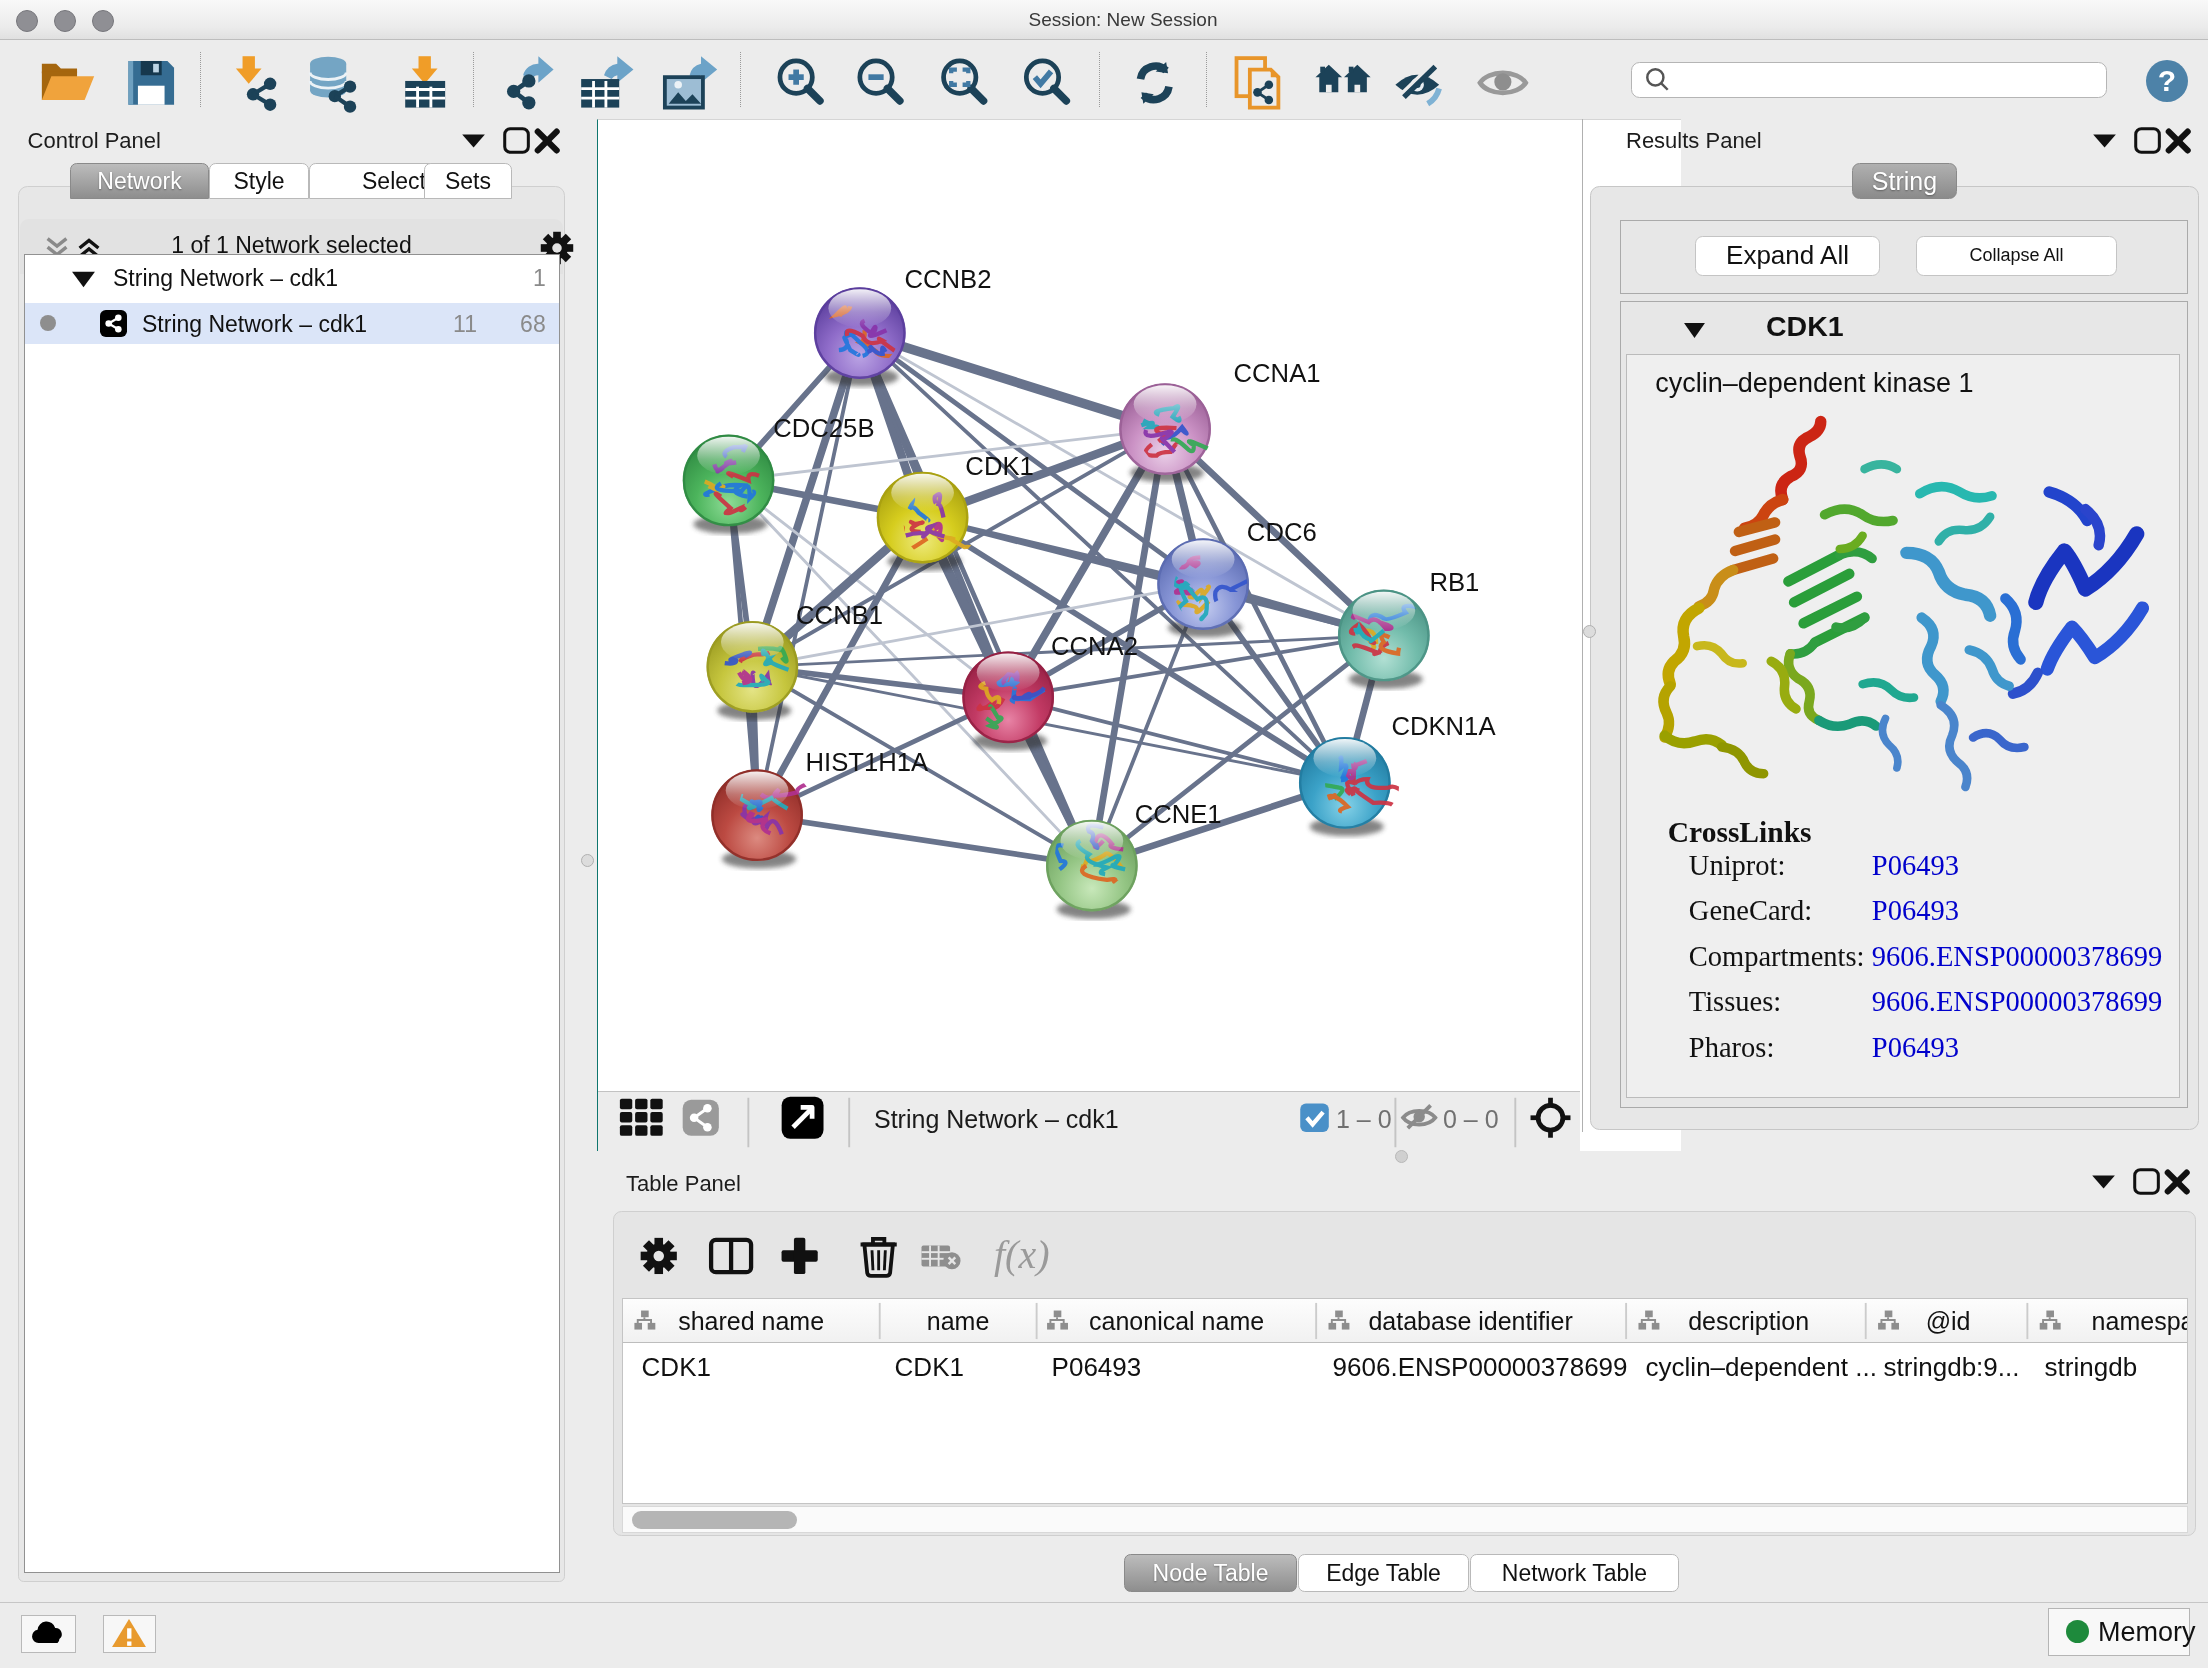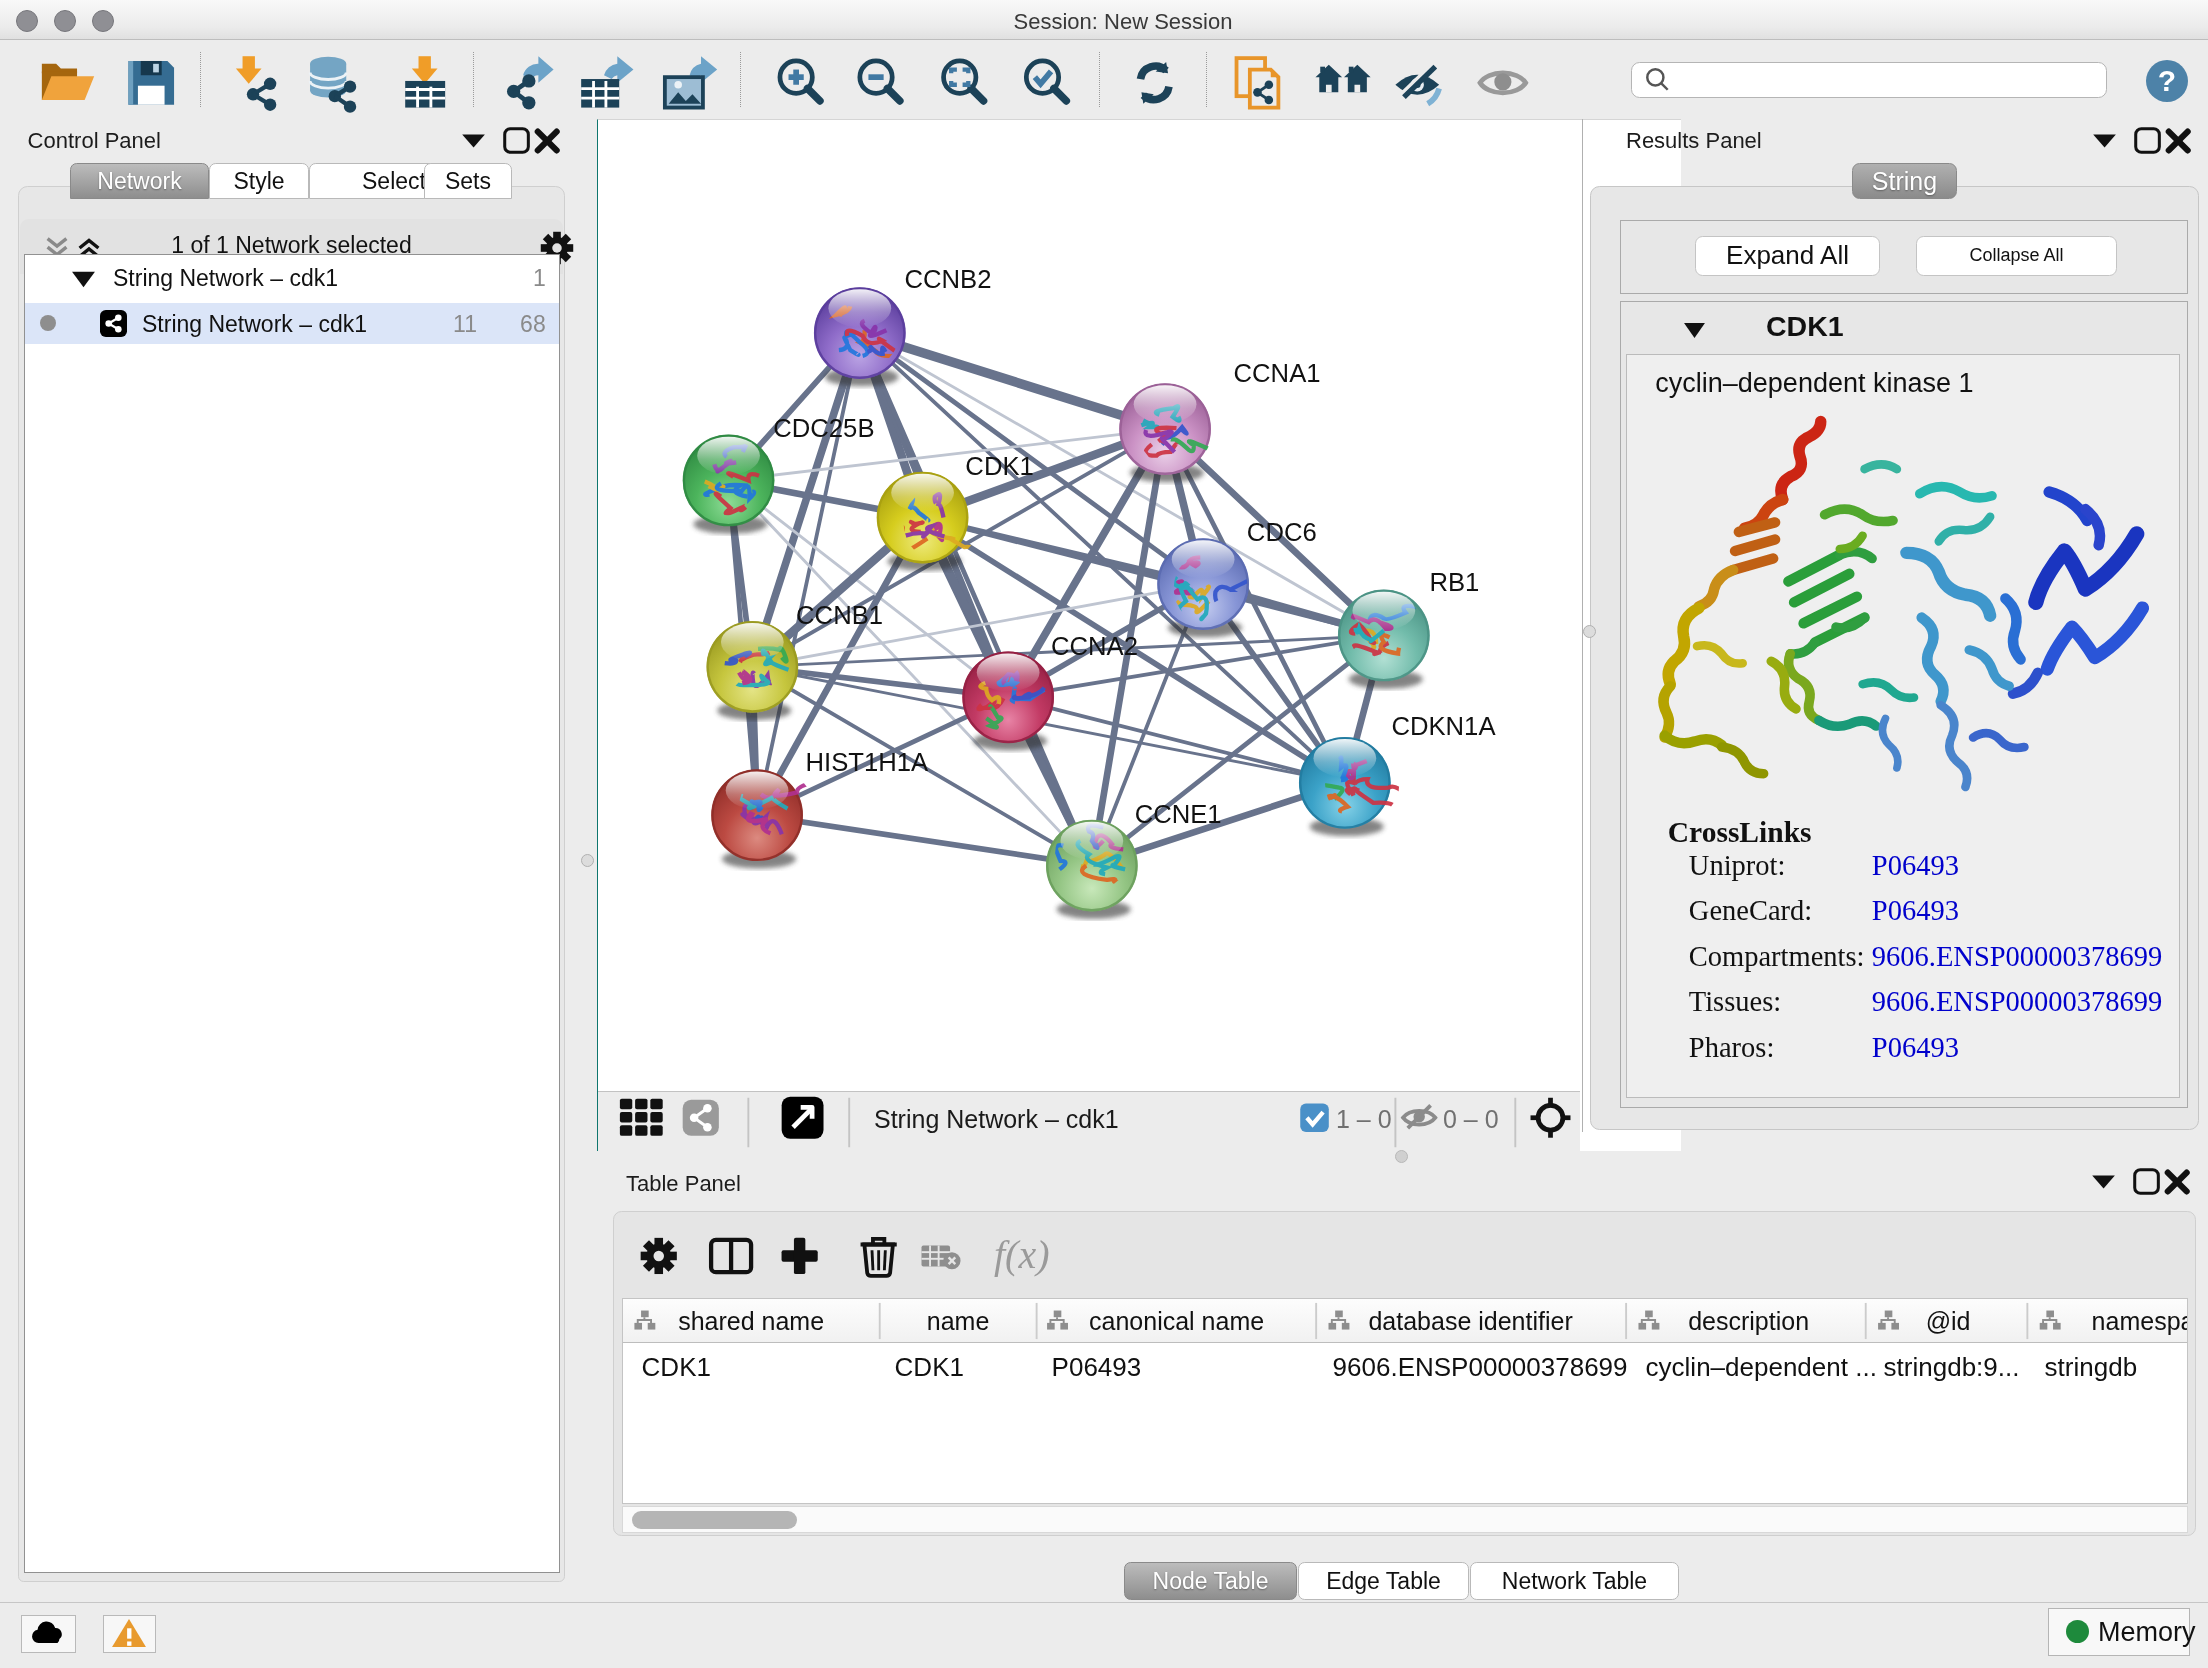--- a/index.html
+++ b/index.html
@@ -5,21 +5,21 @@
 * { margin:0; padding:0; box-sizing:border-box; }
 html,body { width:2208px; height:1668px; overflow:hidden; }
 body { font-family:"Liberation Sans", sans-serif; background:#ececec; position:relative; }
 .abs { position:absolute; }
 
 
 #titlebar { left:0; top:0; width:2208px; height:40px;
   background:linear-gradient(#f9f9f9,#ebebeb 70%,#e0e0e0);
   border-bottom:1px solid #bdbdbd; }
 .tl { width:22px; height:22px; border-radius:50%; background:#8f8f94; border:1px solid #77777c; top:9.5px; }
-#title { left:38px; width:2170px; text-align:center; top:8.6px; font-size:22px; color:#393939; }
+#title { left:38px; width:2170px; text-align:center; top:8.6px; font-size:19px; color:#393939; }
 
 
 #toolbar { left:0; top:41px; width:2208px; height:78px; background:#ececec; }
 .tsep { top:11.4px; height:55px; width:0; border-left:1.9px dotted #9a9a9a; }
 
 
 .phead { font-size:22px; color:#1c1c1c; }
 
 
 #cp-tabs .tab, #bt-tabs .tab { position:absolute; top:0; height:36px; background:#fff;
@@ -885,21 +885,21 @@
       <div class="abs" style="top:53px; left:1261px; font-size:26px; color:#111;">stringdb:9...</div>
       <div class="abs" style="top:53px; left:1422px; font-size:26px; color:#111;">stringdb</div>
     </div>
 
     <div class="abs" style="left:7.6px; top:294px; width:1566px; height:27px; background:#fafafa; border:1px solid #d8d8d8;">
       <div class="abs" style="left:9.5px; top:3.8px; width:165px; height:18px; background:#b5b5b5; border-radius:9.5px;"></div>
     </div>
   </div>
 </div>
 
-<div id="bt-tabs" class="abs" style="left:0; top:1554px; width:2208px; height:40px;margin-top:8px;">
+<div id="bt-tabs" class="abs" style="left:0; top:1554px; width:2208px; height:40px;">
   <div class="tab sel" style="left:1124px; width:173px;">Node Table</div>
   <div class="tab" style="left:1298px; width:171px;">Edge Table</div>
   <div class="tab" style="left:1470px; width:209px;">Network Table</div>
 </div>
 
 <div id="statusbar" class="abs" style="left:0; top:1602px; width:2208px; height:67px; border-top:1.9px solid #c6c6c6; background:#ececec;">
   <div class="abs" style="left:21px; top:12.4px; width:55px; height:38px; background:#f7f7f7; border:1.9px solid #b9b9b9;">
     <svg width="38" height="27" viewBox="0 0 40 28" style="position:absolute; left:6.7px; top:3.8px;">
       <path d="M10 24 a7 7 0 0 1 -1-13.9 a9.5 9.5 0 0 1 18.6-1.8 a6.5 6.5 0 0 1 4.4 11.6 a5 5 0 0 1-2 4.1 Z" fill="#000"></path>
     </svg>

